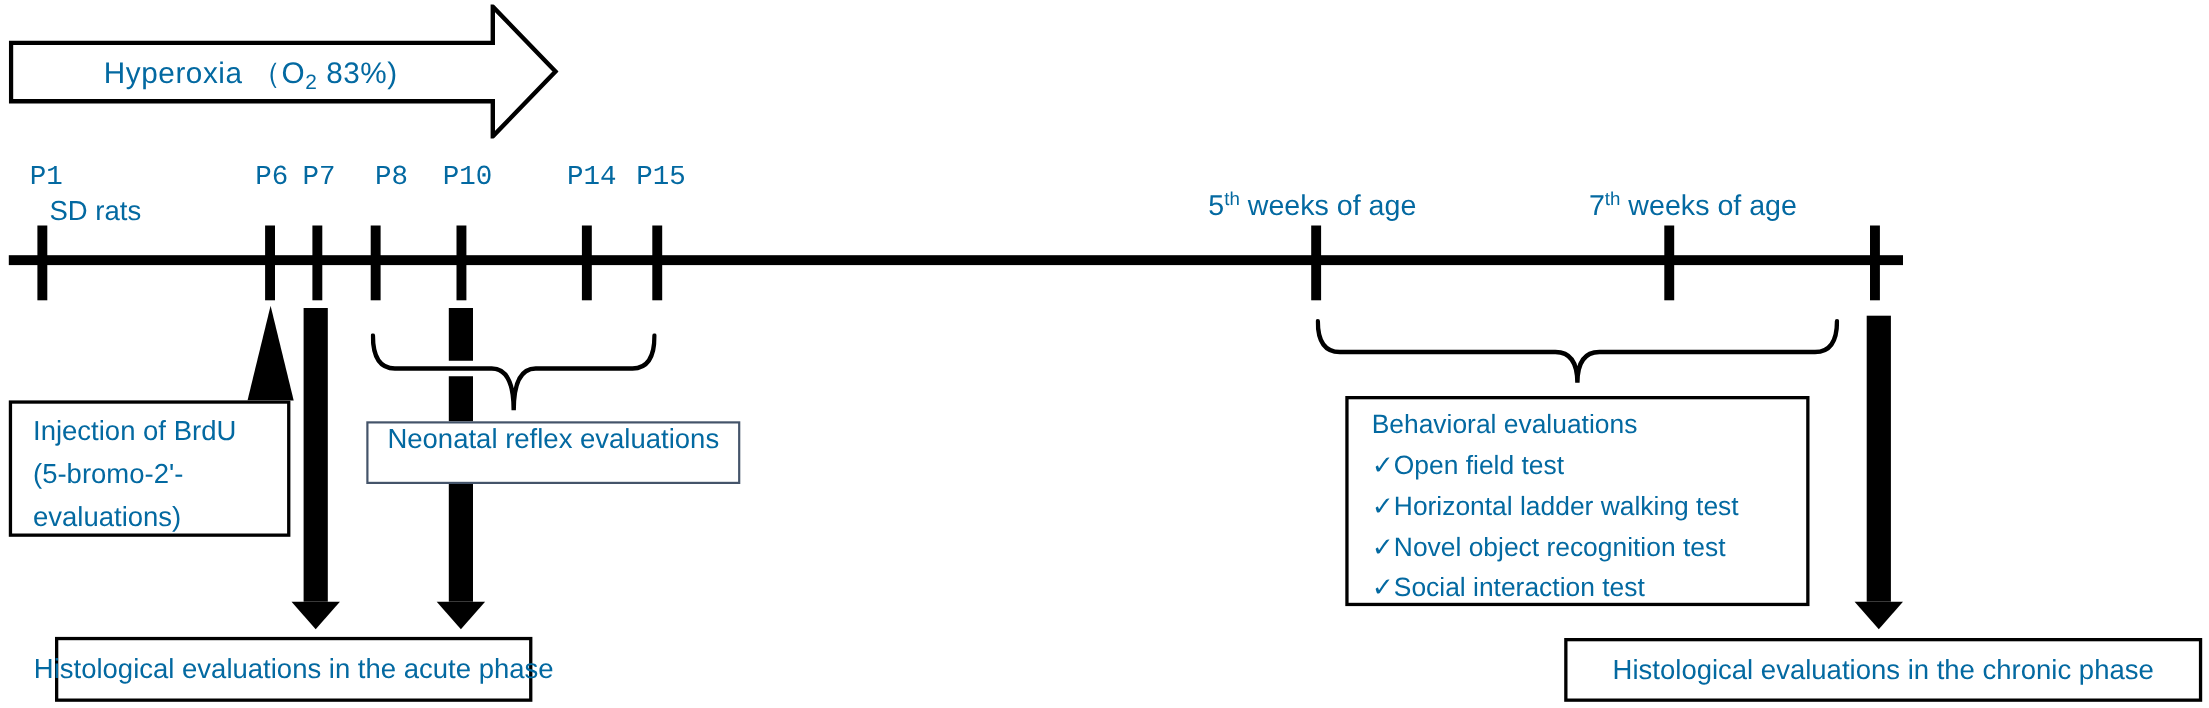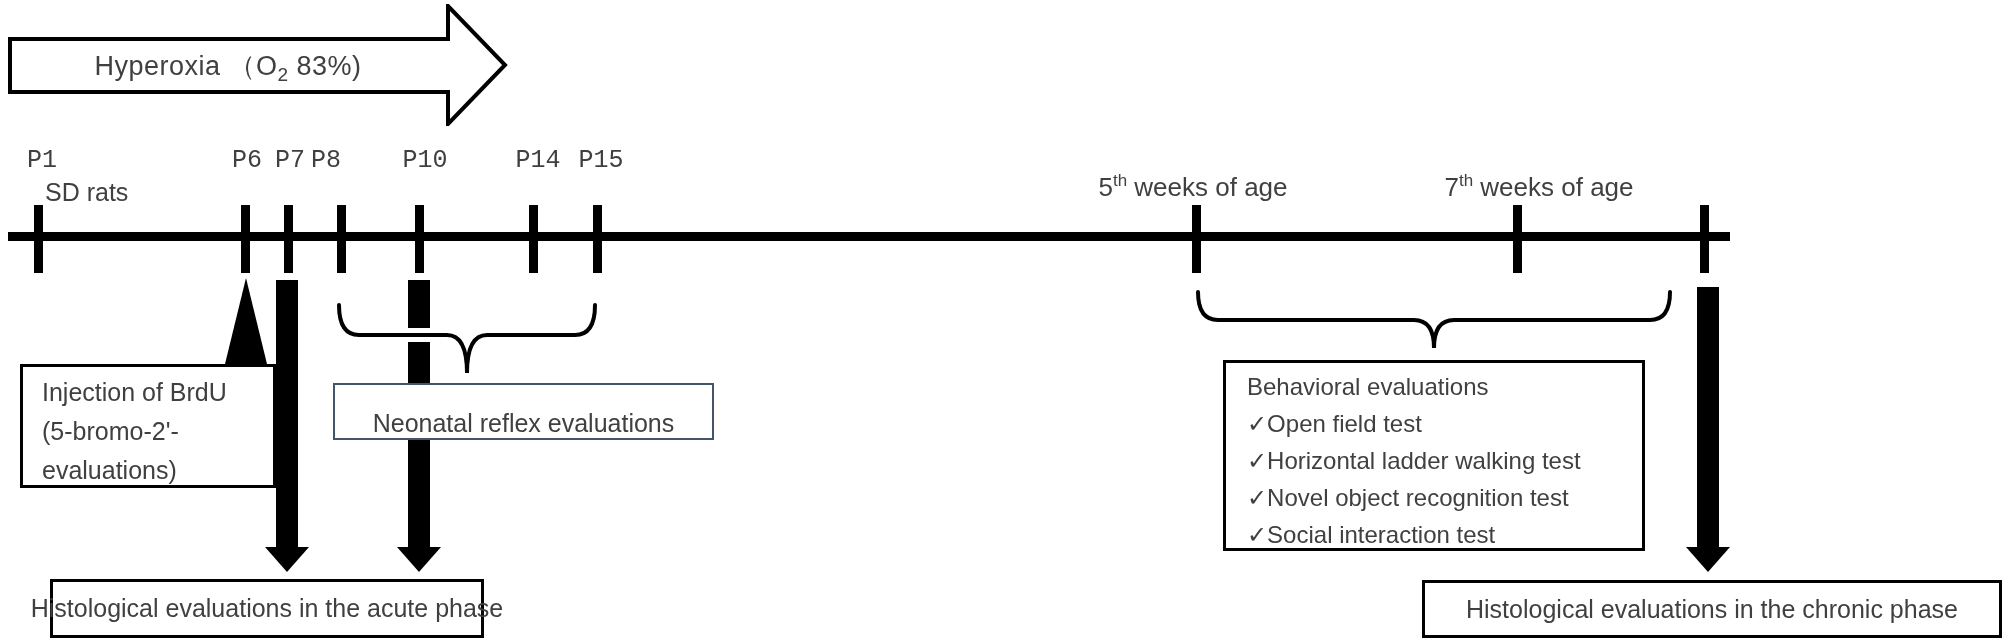--- a/index.html
+++ b/index.html
@@ -1,18 +1,18 @@
 <!DOCTYPE html>
 <html><head>
 <meta charset="utf-8">
 <style>
   html,body{margin:0;padding:0;background:#fff;}
   #figure{
     position:relative;width:2008px;height:644px;background:#fff;
-    font-family:"Liberation Sans",sans-serif;color:#404040;overflow:hidden;
+    font-family:"Liberation Sans",sans-serif;color:#0369a1;overflow:hidden;
   }
   .abs{position:absolute;}
   
   #hyperoxia-arrow{left:8px;top:4px;width:500px;height:122px;z-index:2;}
   #hyperoxia-text{
     left:8px;top:39px;width:440px;height:53px;z-index:3;
     display:flex;align-items:center;justify-content:center;
     font-size:27px;letter-spacing:.5px;
   }
   #hyperoxia-text sub{font-size:19px;vertical-align:baseline;position:relative;top:6px;}
@@ -30,24 +30,24 @@
   
   #brdu-pointer{left:225px;top:278px;width:0;height:0;z-index:2;
     border-left:21px solid transparent;border-right:21px solid transparent;
     border-bottom:86px solid #000;}
   
   .brace{z-index:2;}
   .brace path.halo{fill:none;stroke:#fff;stroke-width:14px;}
   .brace path.ink{fill:none;stroke:#000;stroke-width:4px;stroke-linecap:round;}
   
   .txtbox{background:#fff;border:3px solid #000;z-index:3;box-sizing:border-box;}
-  #brdu-box{left:20px;top:364px;width:256px;height:124px;padding:6px 8px 0 19px;
+  #brdu-box{left:8px;top:364px;width:256px;height:124px;padding:6px 8px 0 19px;
             font-size:25px;line-height:39px;white-space:nowrap;}
-  #neonatal-box{left:333px;top:383px;width:381px;height:57px;border-width:2px;
-            display:flex;align-items:flex-end;justify-content:center;font-size:25px;}
+  #neonatal-box{left:333px;top:383px;width:340px;height:57px;border-width:2px;
+            display:flex;align-items:flex-start;justify-content:center;font-size:25px;}
   #acute-box{left:50px;top:579px;width:434px;height:59px;
             display:flex;align-items:center;justify-content:center;font-size:25px;white-space:nowrap;}
   #behavioral-box{left:1223px;top:360px;width:422px;height:191px;padding:5px 6px 0 21px;
             font-size:24px;line-height:37px;white-space:nowrap;}
   #chronic-box{left:1422px;top:580px;width:580px;height:58px;
             display:flex;align-items:center;justify-content:center;font-size:25px;white-space:nowrap;}
 </style>
 </head>
 <body>
 
@@ -69,21 +69,21 @@
   <div class="abs tick" style="left:415px"></div>
   <div class="abs tick" style="left:529px"></div>
   <div class="abs tick" style="left:593px"></div>
   <div class="abs tick" style="left:1192px"></div>
   <div class="abs tick" style="left:1513px"></div>
   <div class="abs tick" style="left:1700px"></div>
 
   <div class="abs tl-label" style="left:42px">P1</div>
   <div class="abs tl-label" style="left:247px">P6</div>
   <div class="abs tl-label" style="left:290px">P7</div>
-  <div class="abs tl-label" style="left:326px">P8</div>
+  <div class="abs tl-label" style="left:356px">P8</div>
   <div class="abs tl-label" style="left:425px">P10</div>
   <div class="abs tl-label" style="left:538px">P14</div>
   <div class="abs tl-label" style="left:601px">P15</div>
   <div class="abs" id="strain-label">SD rats</div>
 
   <div class="abs week-label" style="left:1193px"><span>5</span><sup>th</sup><span> weeks of age</span></div>
   <div class="abs week-label" style="left:1539px"><span>7</span><sup>th</sup><span> weeks of age</span></div>
 
   <div class="abs" id="brdu-pointer"></div>
 

